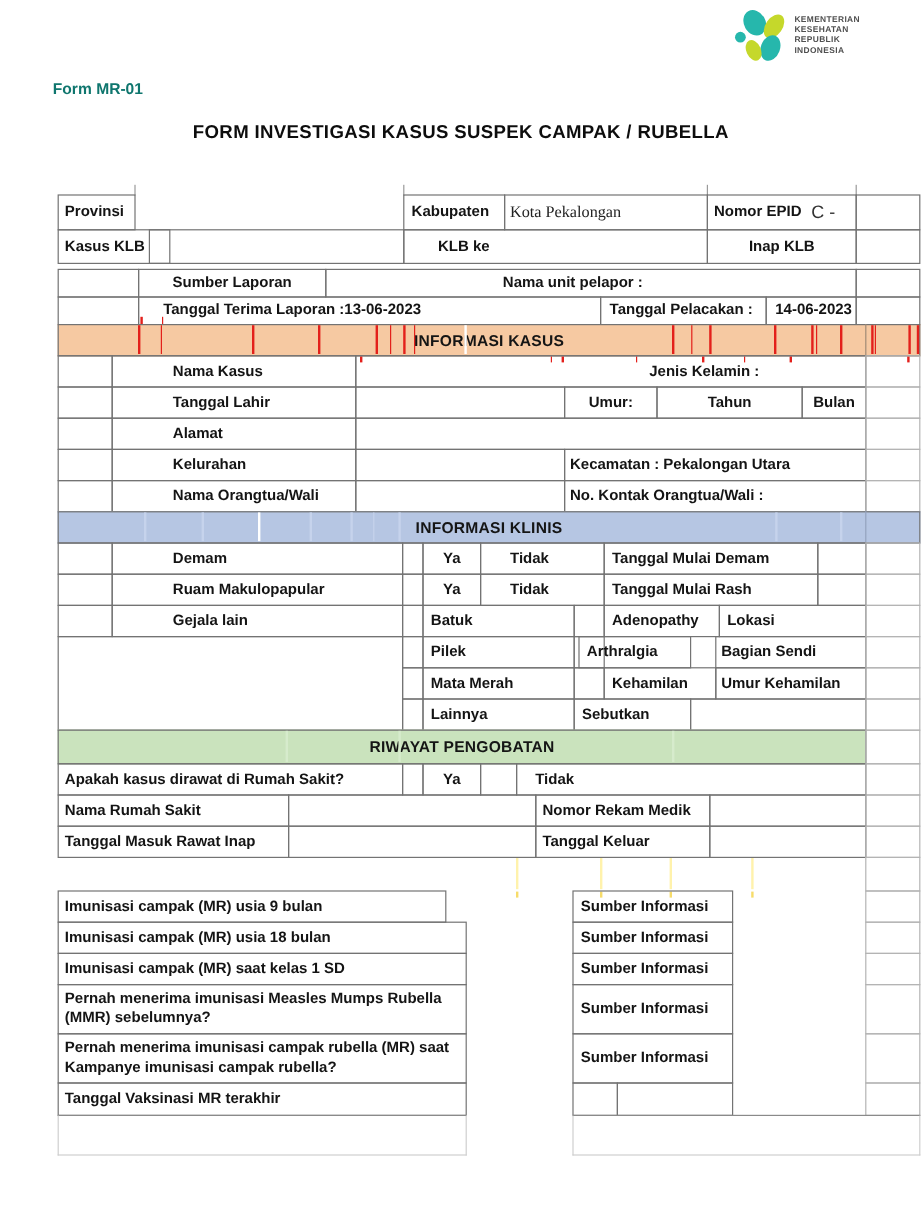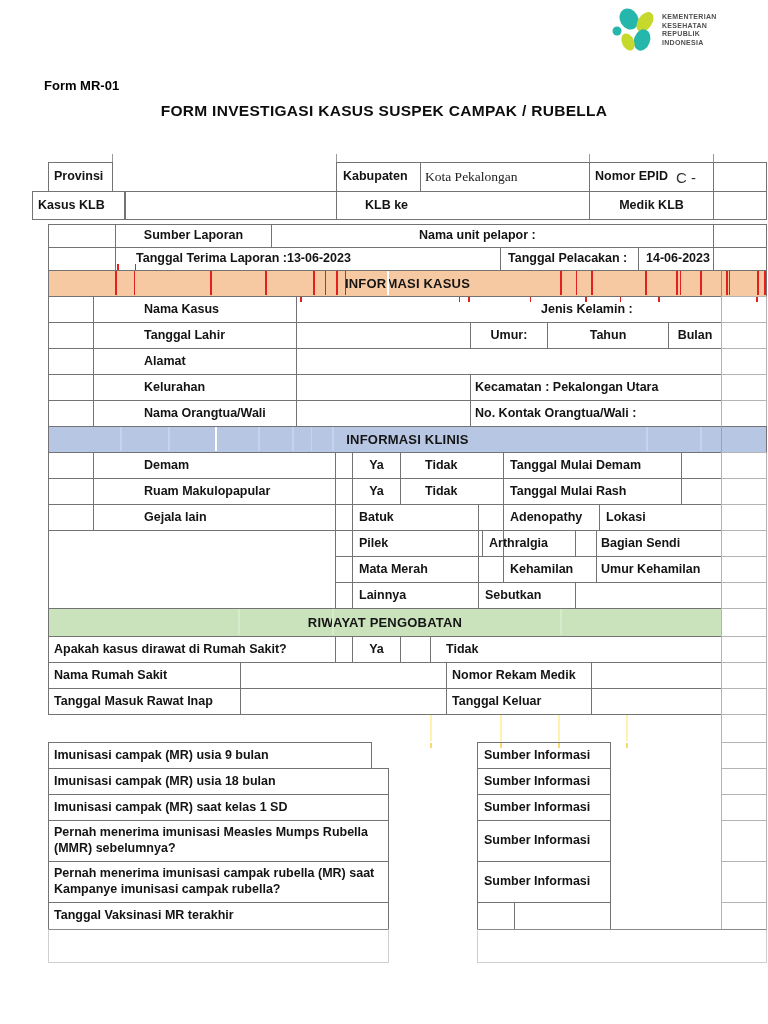--- a/index.html
+++ b/index.html
@@ -10,21 +10,21 @@
   .lt{border-color:#b4b4b4;}
   .ctr{justify-content:center;padding-left:0;}
   .ser{font:13.5px "Liberation Serif",serif;color:#222;}
   .wrap2{white-space:normal;line-height:1.25;padding-right:6px;}
   .band{position:absolute;box-sizing:border-box;border:1px solid #737373;display:flex;align-items:center;
         justify-content:center;font:bold 13px "Liberation Sans",sans-serif;color:#151515;letter-spacing:.2px;}
   .pl4{padding-left:4px}.pl6{padding-left:6px}.pl7{padding-left:7px}.pl15{padding-left:15px}
   .pl20{padding-left:20px}.pl24{padding-left:24px}.pl28{padding-left:28px}.pl50{padding-left:50px}
   .pl147{padding-left:147px}.pl244{padding-left:244px}
   .vl{position:absolute;}
-  #form-code{position:absolute;left:44px;top:78px;font:bold 13px "Liberation Sans",sans-serif;color:#000000;}
+  #form-code{position:absolute;left:44px;top:66px;font:bold 13px "Liberation Sans",sans-serif;color:#0f766e;}
   #doc-title{position:absolute;left:0;top:102px;width:768px;text-align:center;
              font:bold 15.5px "Liberation Sans",sans-serif;color:#0d0d0d;letter-spacing:.3px;}
   #logo{position:absolute;left:612px;top:5px;display:flex;align-items:center;}
   #logo-text{font:bold 7px/8.5px "Liberation Sans",sans-serif;color:#4f4f4f;letter-spacing:.3px;
              white-space:pre-line;margin-left:4px;}
   .epidval{font:15px "Liberation Sans",sans-serif;color:#333;margin-left:8px;font-weight:400;}
 </style>
 </head>
 <body>
 
@@ -54,24 +54,24 @@
 
   <div class="c" style="left:48px;top:162px;width:65px;height:30px">Provinsi</div>
   <div class="c pl6" style="left:336px;top:162px;width:85px;height:30px">Kabupaten</div>
   <div class="c ser pl4" style="left:420px;top:162px;width:170px;height:30px">Kota Pekalongan</div>
   <div class="c" style="left:589px;top:162px;width:125px;height:30px">
     <span>Nomor EPID</span>
     <span class="epidval">C -</span>
   </div>
   <div class="c" style="left:713px;top:162px;width:54px;height:30px"></div>
 
-  <div class="c" style="left:32px;top:191px;width:94px;height:29px">Kasus KLB</div>
+  <div class="c" style="left:48px;top:191px;width:94px;height:29px">Kasus KLB</div>
   <div class="c" style="left:124px;top:191px;width:213px;height:29px"></div>
   <div class="c pl28" style="left:336px;top:191px;width:254px;height:29px">KLB ke</div>
-  <div class="c ctr" style="left:589px;top:191px;width:125px;height:29px">Medik KLB</div>
+  <div class="c ctr" style="left:589px;top:191px;width:125px;height:29px">Inap KLB</div>
   <div class="c" style="left:713px;top:191px;width:54px;height:29px"></div>
 
   <div class="c" style="left:48px;top:224px;width:68px;height:24px"></div>
   <div class="c pl147" style="left:271px;top:224px;width:443px;height:24px">Nama unit pelapor :</div>
   <div class="c ctr" style="left:115px;top:224px;width:157px;height:24px">Sumber Laporan</div>
   <div class="c" style="left:713px;top:224px;width:54px;height:24px"></div>
 
   <div class="c" style="left:48px;top:247px;width:68px;height:24px"></div>
   <div class="c pl20" style="left:115px;top:247px;width:386px;height:24px">Tanggal Terima Laporan :13-06-2023</div>
   <div class="c pl7" style="left:500px;top:247px;width:139px;height:24px">Tanggal Pelacakan :</div>

